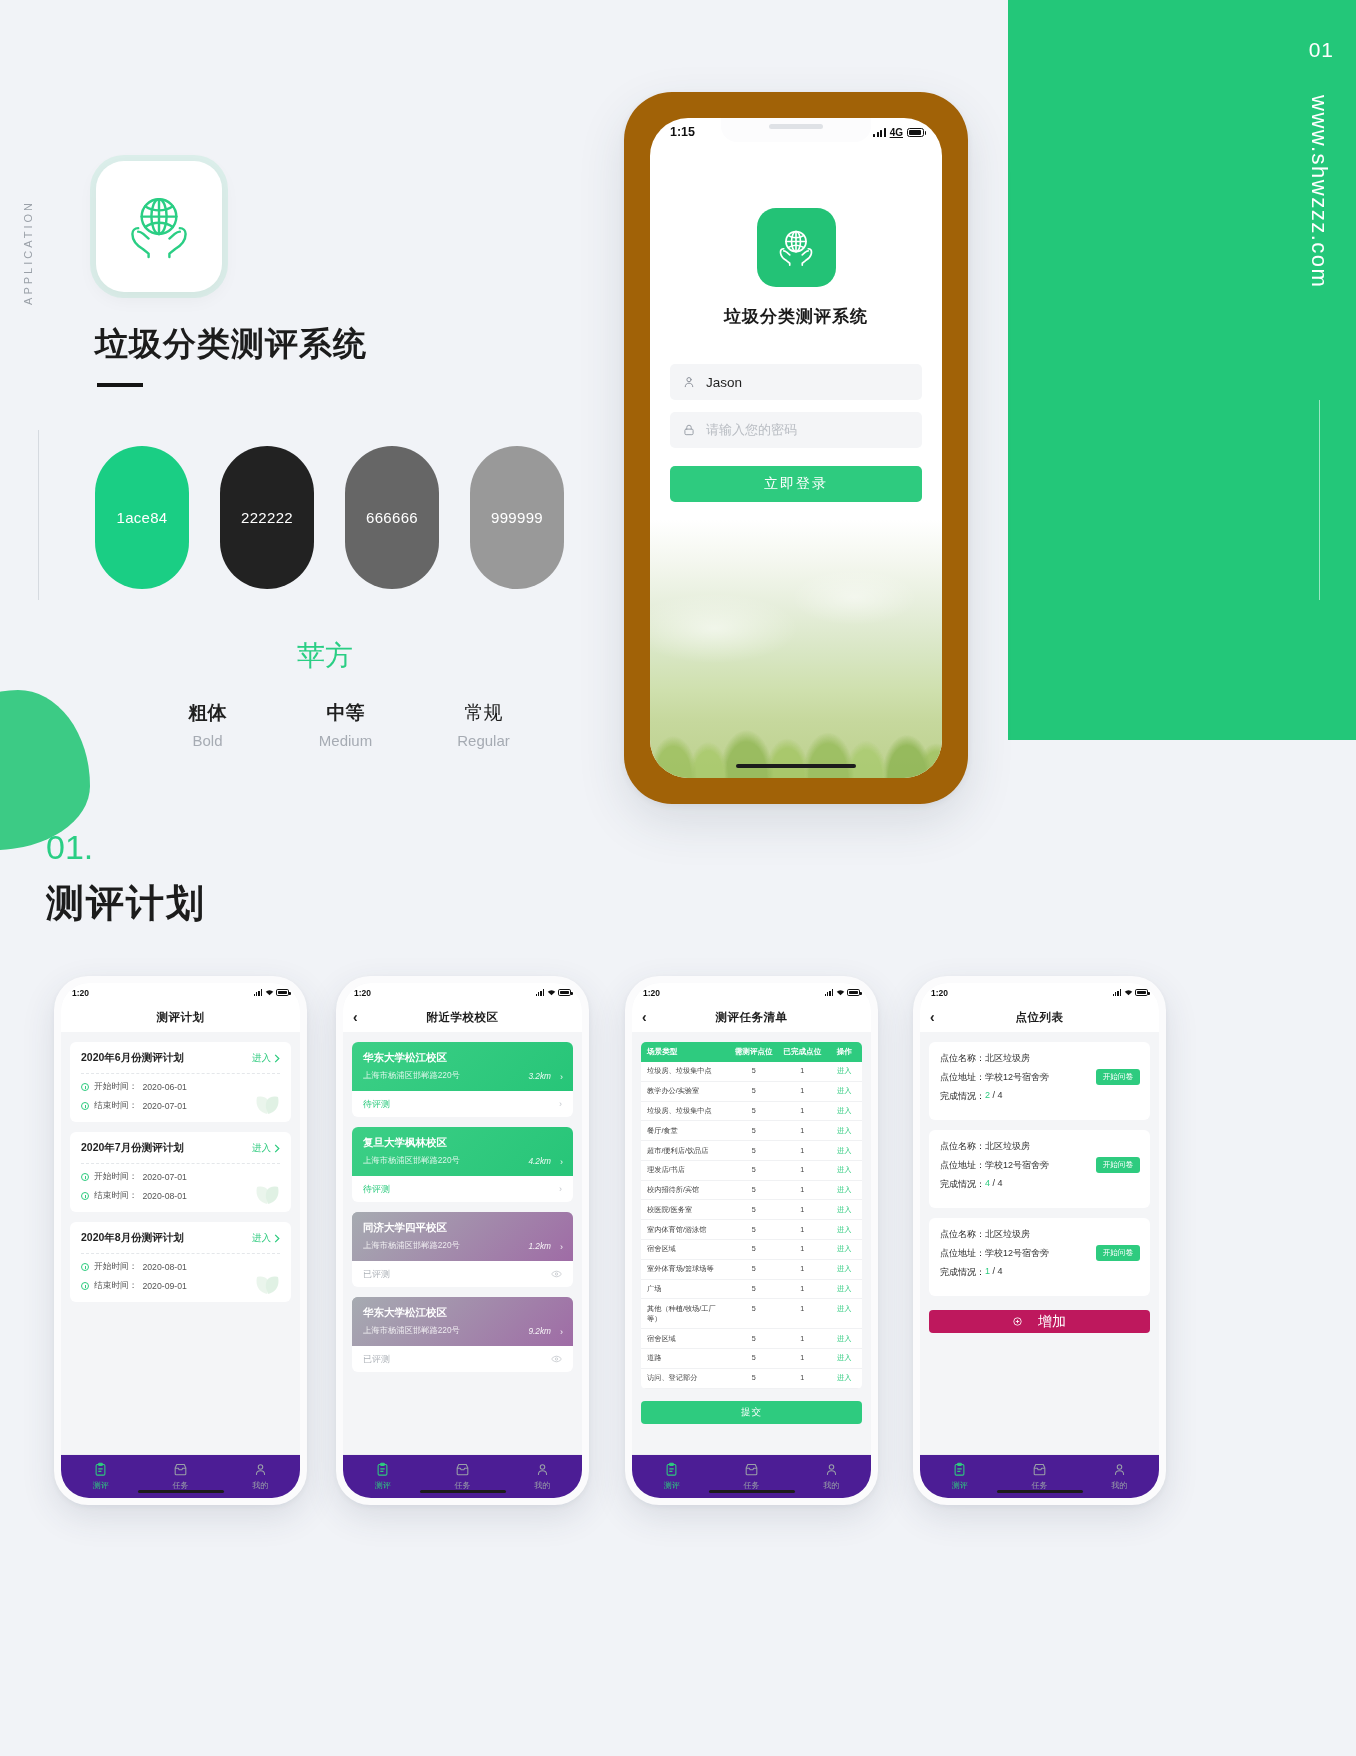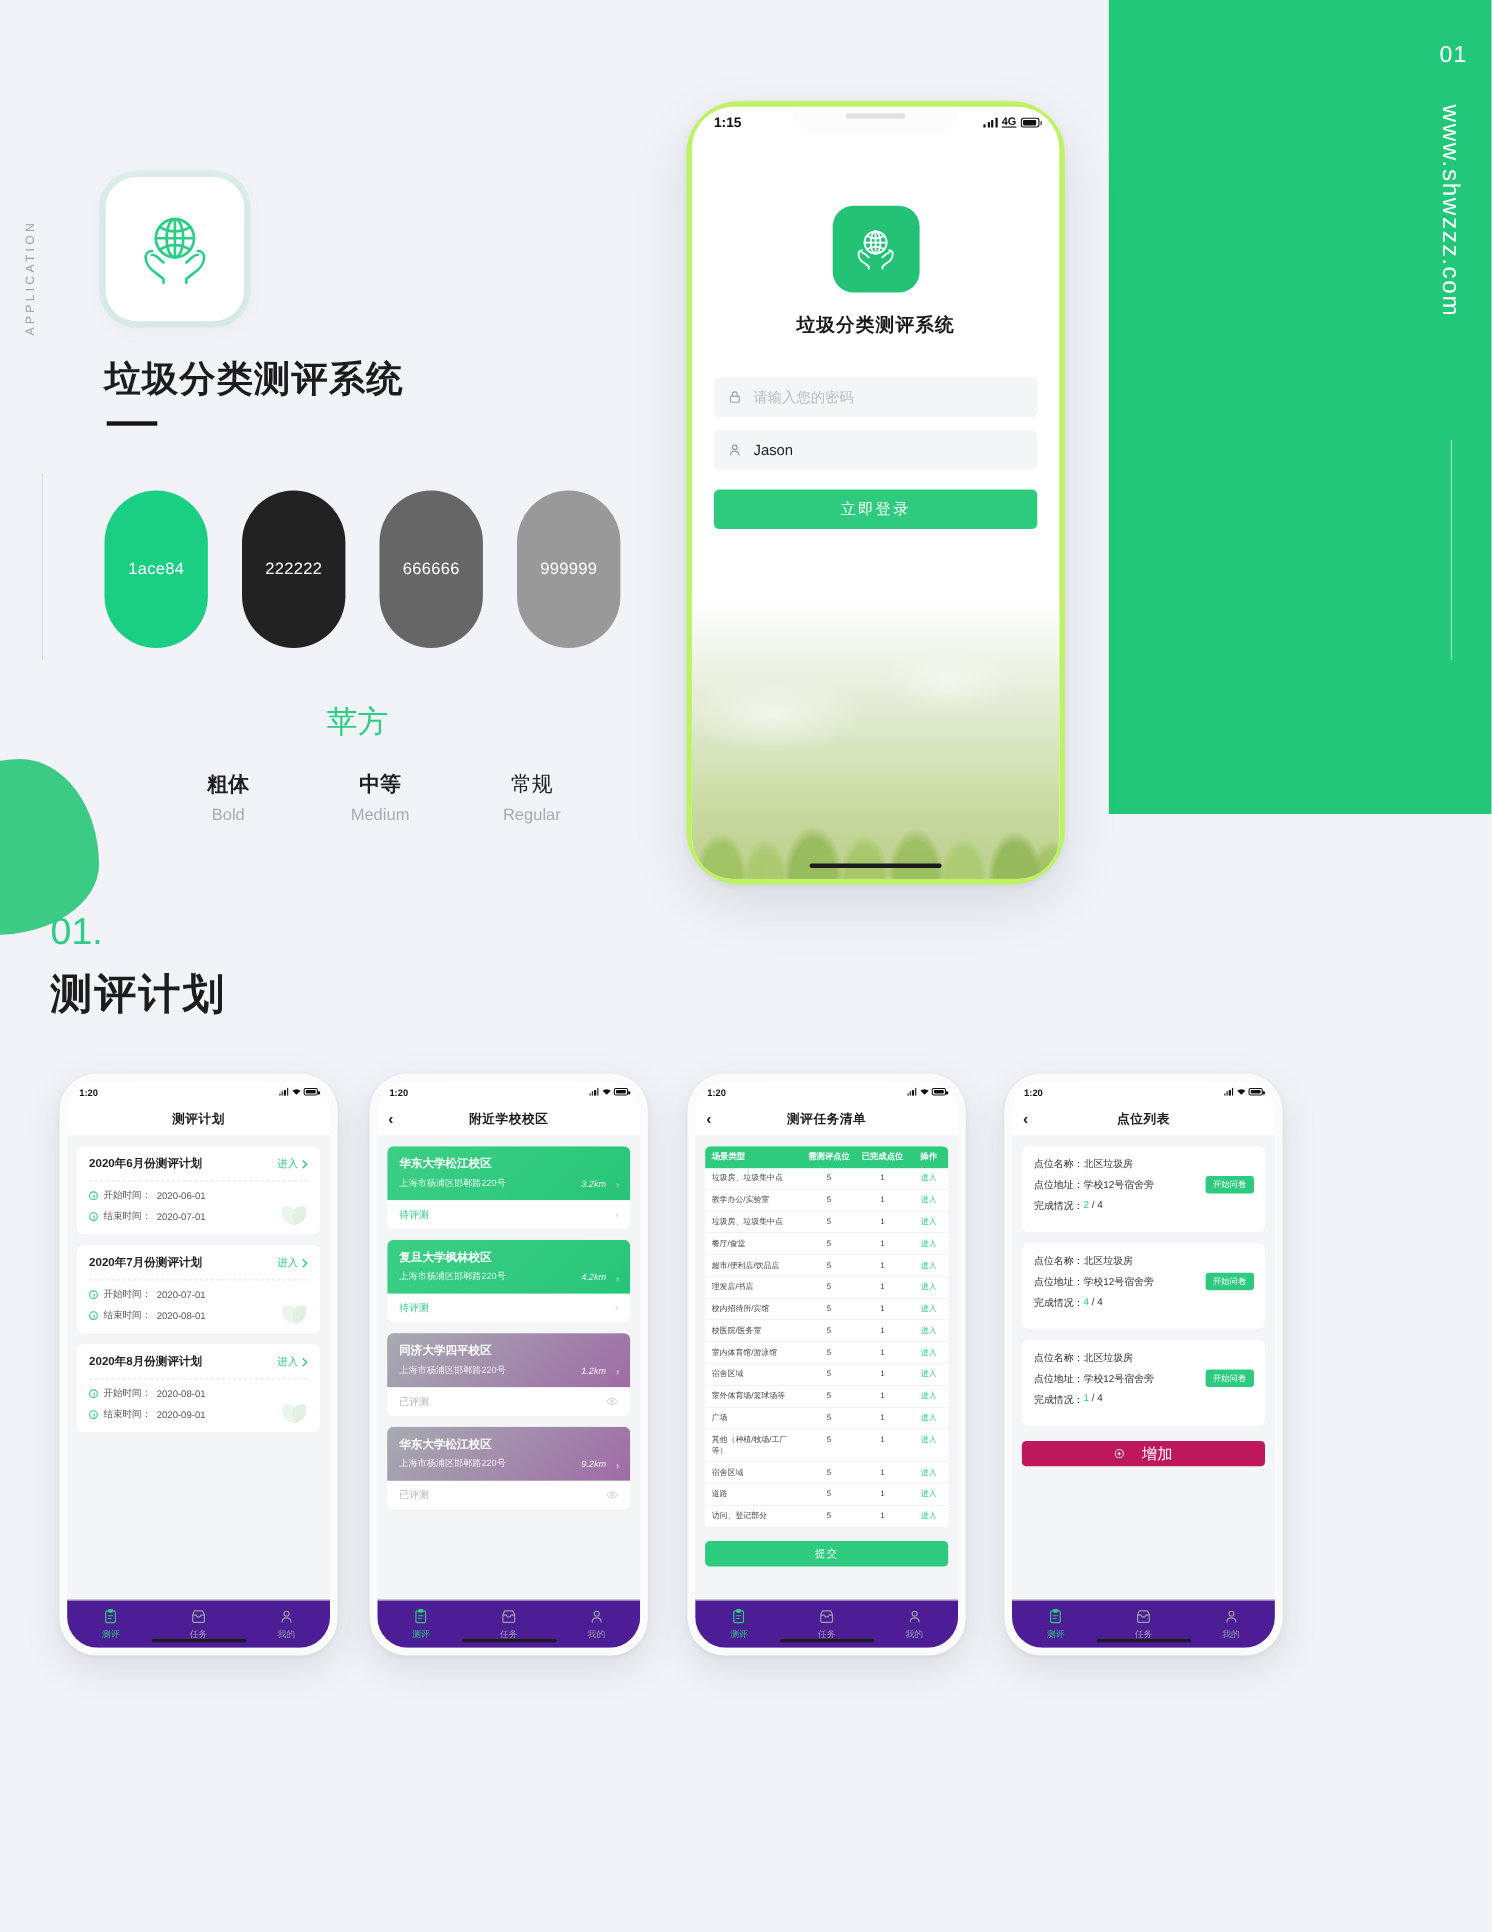--- a/index.html
+++ b/index.html
@@ -93,23 +93,23 @@
     font-size: 34px; font-weight: 500;
   }
   .sec-title {
     position: absolute; left: 46px; top: 878px; color: #1c1c1c;
     font-size: 38px; font-weight: 700; letter-spacing: 2px;
   }
 
   
   .hero-phone {
     position: absolute; left: 624px; top: 92px; width: 344px; height: 712px;
-    background: #bef264; border-radius: 48px;
+    background: #a16207; border-radius: 48px;
     box-shadow: 0 18px 48px rgba(50,60,80,.13), 0 2px 6px rgba(50,60,80,.07);
-    padding: 5px;
+    padding: 26px;
   }
   .hero-screen {
     width: 100%; height: 100%; border-radius: 38px; overflow: hidden;
     background: #fff; position: relative;
   }
   .notch {
     position: absolute; left: 50%; transform: translateX(-50%); top: 0;
     width: 150px; height: 24px; background: #fcfcfd;
     border-bottom-left-radius: 16px; border-bottom-right-radius: 16px; z-index: 5;
   }
@@ -375,32 +375,32 @@
           <path d="M15 33c-2.8 0-4.6 2-4.6 4.6 0 4.6 3.7 9.2 8.3 11.9l4.6 3.7v2.8"></path>
           <path d="M49 33c2.8 0 4.6 2 4.6 4.6 0 4.6-3.7 9.2-8.3 11.9l-4.6 3.7v2.8"></path>
           <path d="M15 36c1.5 0 2.8.7 4 1.9l4.3 3.7"></path>
           <path d="M49 36c-1.5 0-2.8.7-4 1.9l-4.3 3.7"></path>
         </svg>
       </div>
       <div class="hero-name">垃圾分类测评系统</div>
 
       <div class="hero-fields">
         <div class="field">
+          <svg width="14" height="14" viewBox="0 0 24 24" fill="none" stroke="#8b9099" stroke-width="1.7" stroke-linecap="round">
+            <circle cx="12" cy="8" r="3.6"></circle>
+              <path d="M5.5 20c0-3.6 2.9-6 6.5-6s6.5 2.4 6.5 6"></path>
+          </svg>
+          <span class="val">Jason</span>
+        </div>
+        <div class="field">
           <svg width="14" height="14" viewBox="0 0 24 24" fill="none" stroke="#9aa0a8" stroke-width="1.7" stroke-linecap="round" stroke-linejoin="round">
             <rect x="5" y="10.5" width="14" height="9.5" rx="2"></rect>
               <path d="M8.2 10.5V7.6a3.8 3.8 0 0 1 7.6 0v2.9"></path>
           </svg>
           <span class="ph">请输入您的密码</span>
-        </div>
-        <div class="field">
-          <svg width="14" height="14" viewBox="0 0 24 24" fill="none" stroke="#8b9099" stroke-width="1.7" stroke-linecap="round">
-            <circle cx="12" cy="8" r="3.6"></circle>
-              <path d="M5.5 20c0-3.6 2.9-6 6.5-6s6.5 2.4 6.5 6"></path>
-          </svg>
-          <span class="val">Jason</span>
         </div>
       </div>
       <div class="login-btn">立即登录</div>
 
       <div class="hero-grass"></div>
       <div class="home-indicator"></div>
     </div>
   </div>
 
   <div class="mini" style="left:54px">

